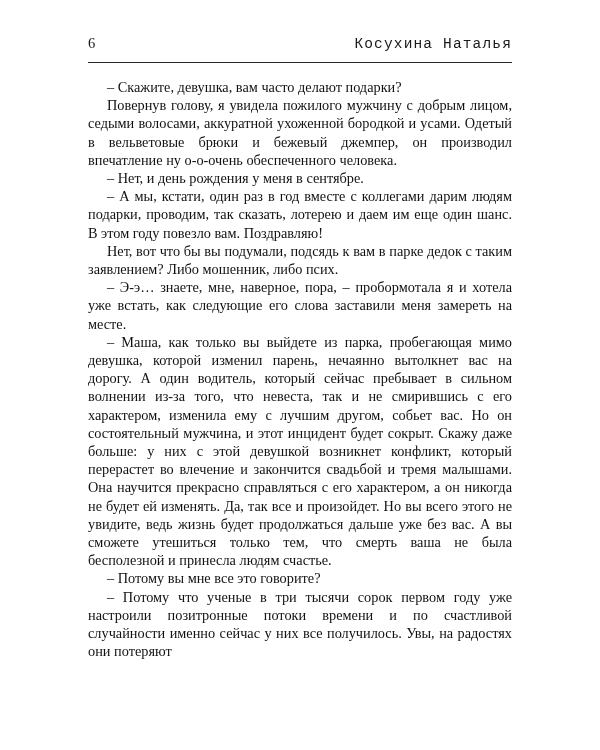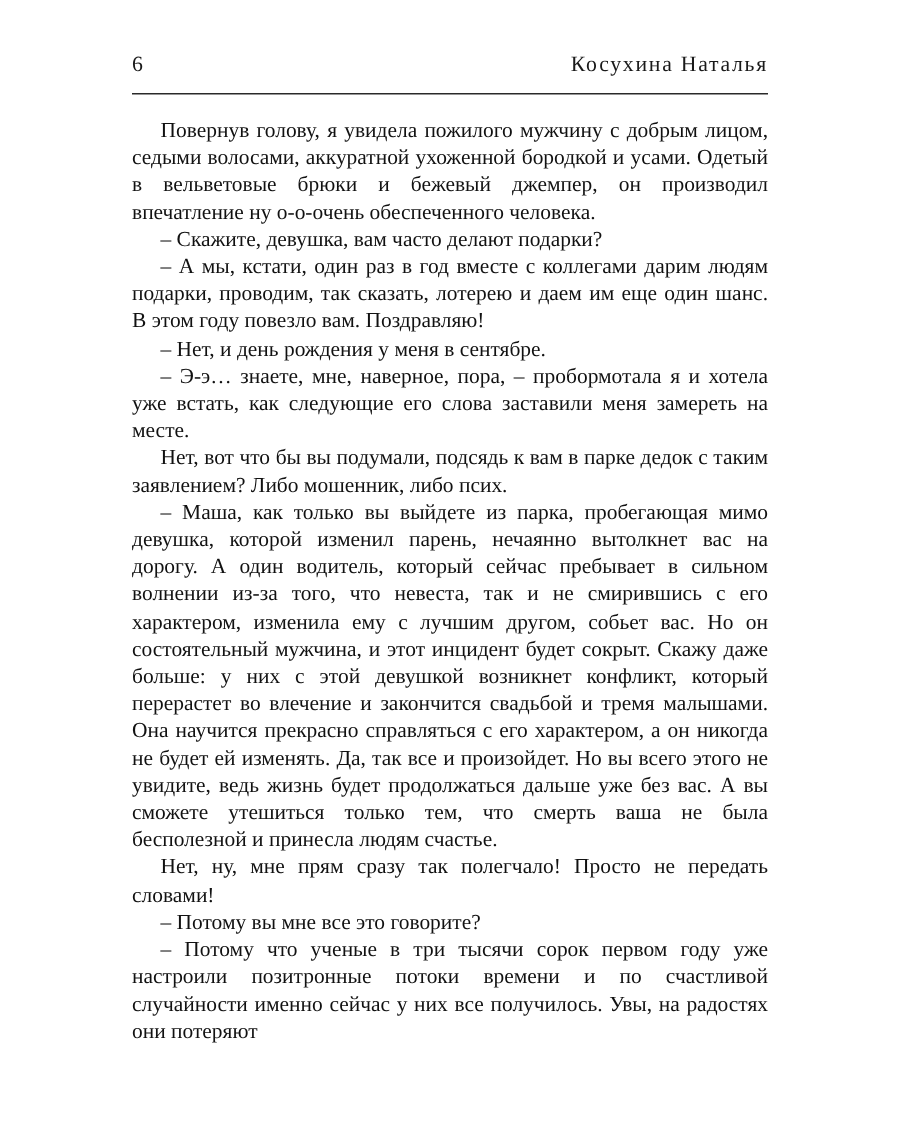--- a/index.html
+++ b/index.html
@@ -41,20 +41,21 @@
     color: #1a1a1a;
     letter-spacing: 0.2px;
   }
 
   .author-name {
     font-size: 14.5px;
     line-height: 1;
     color: #1a1a1a;
     letter-spacing: 1.15px;
     white-space: nowrap;
+    font-family: Liberation Mono, monospace;
   }
 
   .head-rule {
     width: 100%;
     height: 1px;
     background: #2a2a2a;
     margin-top: 4px;
   }
 
   
@@ -82,27 +83,26 @@
   <div class="content">
 
     <div class="running-head">
       <span class="folio">6</span>
       <span class="author-name">Косухина Наталья</span>
     </div>
 
     <div class="head-rule"></div>
 
     <div class="body-text">
+        <p>– Скажите, девушка, вам часто делают подарки?</p>
         <p>Повернув голову, я увидела пожилого мужчину с добрым лицом, седыми волосами, аккуратной ухоженной бородкой и усами. Одетый в вельветовые брюки и бежевый джемпер, он производил впечатление ну о-о-очень обеспеченного человека.</p>
-        <p>– Скажите, девушка, вам часто делают подарки?</p>
+        <p>– Нет, и день рождения у меня в сентябре.</p>
         <p>– А мы, кстати, один раз в год вместе с коллегами дарим людям подарки, проводим, так сказать, лотерею и даем им еще один шанс. В этом году повезло вам. Поздравляю!</p>
-        <p>– Нет, и день рождения у меня в сентябре.</p>
+        <p>Нет, вот что бы вы подумали, подсядь к вам в парке дедок с таким заявлением? Либо мошенник, либо псих.</p>
         <p>– Э-э… знаете, мне, наверное, пора, – пробормотала я и хотела уже встать, как следующие его слова заставили меня замереть на месте.</p>
-        <p>Нет, вот что бы вы подумали, подсядь к вам в парке дедок с таким заявлением? Либо мошенник, либо псих.</p>
         <p>– Маша, как только вы выйдете из парка, пробегающая мимо девушка, которой изменил парень, нечаянно вытолкнет вас на дорогу. А один водитель, который сейчас пребывает в сильном волнении из-за того, что невеста, так и не смирившись с его характером, изменила ему с лучшим другом, собьет вас. Но он состоятельный мужчина, и этот инцидент будет сокрыт. Скажу даже больше: у них с этой девушкой возникнет конфликт, который перерастет во влечение и закончится свадьбой и тремя малышами. Она научится прекрасно справляться с его характером, а он никогда не будет ей изменять. Да, так все и произойдет. Но вы всего этого не увидите, ведь жизнь будет продолжаться дальше уже без вас. А вы сможете утешиться только тем, что смерть ваша не была бесполезной и принесла людям счастье.</p>
-        <p>Нет, ну, мне прям сразу так полегчало! Просто не передать словами!</p>
         <p>– Потому вы мне все это говорите?</p>
         <p>– Потому что ученые в три тысячи сорок первом году уже настроили позитронные потоки времени и по счастливой случайности именно сейчас у них все получилось. Увы, на радостях они потеряют</p>
       </div>
 
   </div>
 
 </div>
 
 </body></html>

